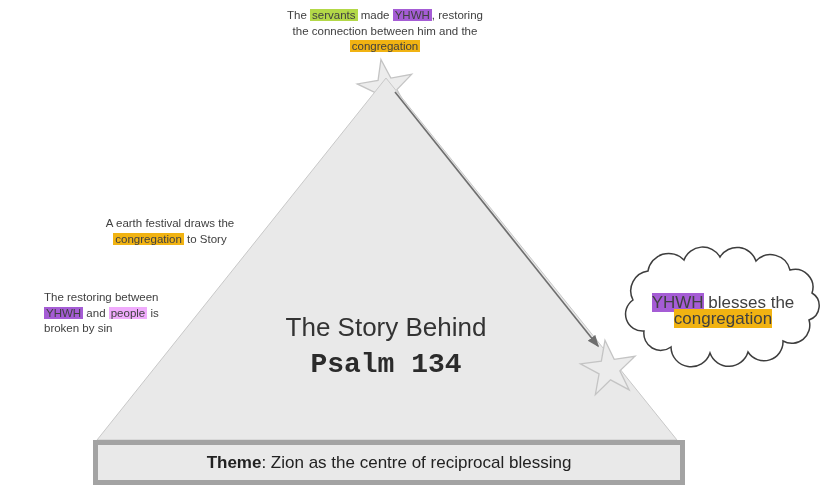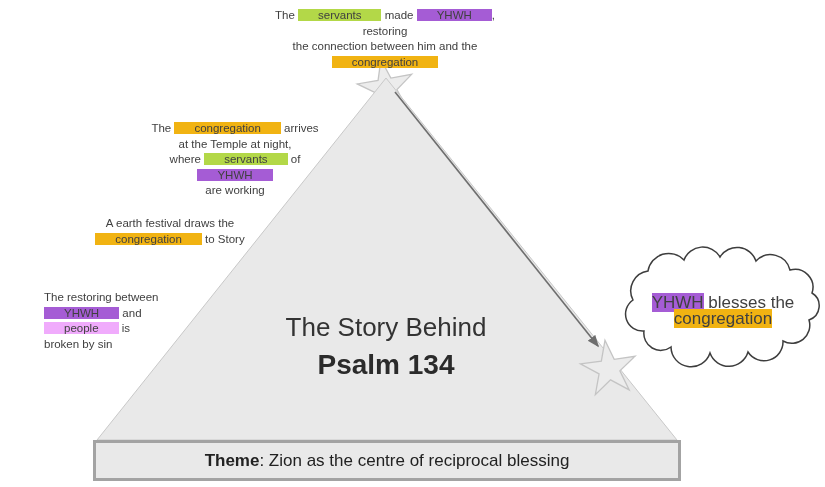--- a/index.html
+++ b/index.html
@@ -13,34 +13,34 @@
   .shapes{position:absolute;left:0;top:0;width:825px;height:487px;}
   .ann{
     position:absolute;
     white-space:pre-line;
     font-size:11.5px;
     line-height:15.5px;
     color:#404040;
     text-align:center;
   }
   .ann.left{text-align:left;}
-  .ann span.hl{padding:0 20px;margin-top:48px;}
+  .ann span.hl{padding:0 2px;margin-top:48px;}
   .title-block{
     position:absolute;
     left:236px;top:312px;width:300px;
     text-align:center;
     color:#333333;
   }
   .title-line1{font-size:26px;font-weight:400;}
-  .title-line2{font-size:28px;font-weight:700;color:#2b2b2b;margin-top:6px;}
+  .title-line2{font-size:28px;font-weight:700;color:#2b2b2b;margin-top:6px;font-family:Liberation Mono, monospace;}
   .banner{
     position:absolute;
     left:93px;top:440px;width:582px;height:35px;
     background:#e9e9e9;
-    border:3px solid #4c1d95;
+    border:5px solid #4c1d95;
     display:flex;align-items:center;justify-content:center;
     font-size:17px;color:#222222;
     white-space:pre;
   }
   .cloud-text{
     position:absolute;
     left:648px;top:295px;width:150px;
     text-align:center;
     white-space:pre-line;
     font-size:17px;line-height:16px;color:#404040;
@@ -79,24 +79,20 @@
          A 20 20 0 0 1 710,353
          A 20 20 0 0 1 671,347
          A 17 17 0 0 1 644,331
          A 17 17 0 0 1 633,300 z" stroke-width="1.5" fill="#ffffff" stroke="#3d3d3d"></path>
   </svg>
 
   <div class="ann" style="left:270px;top:8px;width:230px;"><span>The </span><span class="hl" style="background-color: rgb(179, 216, 72);">servants</span><span> made </span><span class="hl" style="background-color: rgb(165, 92, 213);">YHWH</span><span>, restoring
 the connection between him and the
 </span><span class="hl" style="background-color: rgb(241, 179, 18);">congregation</span></div>
 
-  <div class="ann" style="left:150px;top:121px;width:170px;"><span>The </span><span class="hl" style="background-color: rgb(241, 179, 18);">congregation</span><span> arrives
-at the Temple at night,
-where </span><span class="hl" style="background-color: rgb(179, 216, 72);">servants</span><span> of </span><span class="hl" style="background-color: rgb(165, 92, 213);">YHWH</span><span>
-are working</span></div>
 
   <div class="ann" style="left:90px;top:216px;width:160px;"><span>A earth festival draws the
 </span><span class="hl" style="background-color: rgb(241, 179, 18);">congregation</span><span> to Story</span></div>
 
   <div class="ann left" style="left:44px;top:290px;width:150px;"><span>The restoring between
 </span><span class="hl" style="background-color: rgb(165, 92, 213);">YHWH</span><span> and </span><span class="hl" style="background-color: #f0abfc;">people</span><span> is
 broken by sin</span></div>
 
 
   <div class="title-block">

